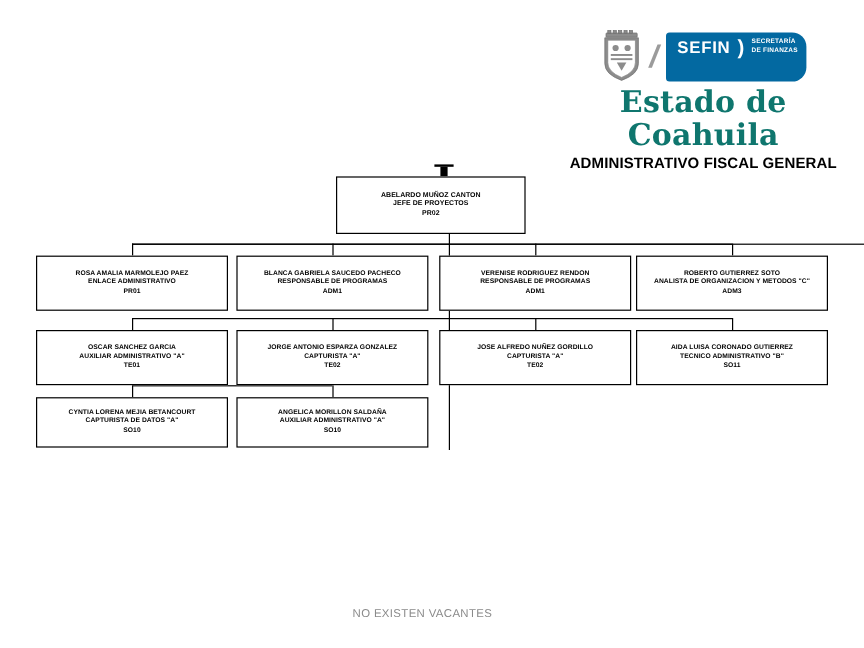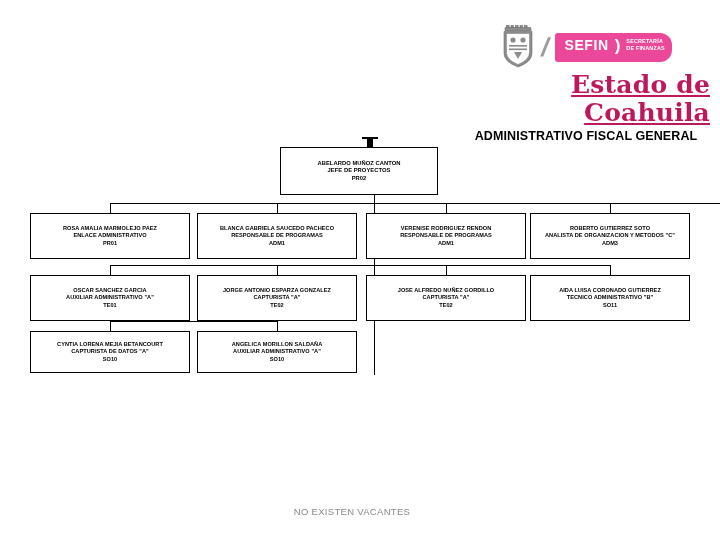--- a/index.html
+++ b/index.html
@@ -41,23 +41,23 @@
     font-weight: 700;
     color: #9b9b9b;
     line-height: 1;
     transform: skewX(-12deg);
     margin: 0 1px;
   }
   #sefin-badge {
     display: flex;
     align-items: center;
     height: 25px;
-    background: #ec4899;
+    background: #0369a1;
     border-radius: 3px 12px 12px 3px;
-    padding: 0 7px 4px 9px;
+    padding: 0 7px 16px 9px;
     gap: 5px;
   }
   #sefin-word {
     color: #ffffff;
     font-size: 14px;
     font-weight: 700;
     letter-spacing: 0.6px;
     line-height: 1;
   }
   #sefin-paren {
@@ -70,29 +70,28 @@
   #sefin-sub {
     color: #ffffff;
     font-size: 5.4px;
     font-weight: 700;
     line-height: 1.25;
     letter-spacing: 0.2px;
     text-align: left;
     white-space: pre-line;
   }
   #estado-title {
-    text-align: right;
+    text-align: center;
     font-family: "DejaVu Serif", serif;
     font-size: 25px;
     font-weight: 700;
     letter-spacing: 0.2px;
     line-height: 1.1;
     margin-top: 1px;
-    color: #be185d;
-    text-decoration: underline;
+    color: #0f766e;
   }
   #admin-title {
     text-align: center;
     font-size: 12.5px;
     font-weight: 700;
     letter-spacing: 0.1px;
     margin-top: 3px;
     color: #000000;
   }
 

